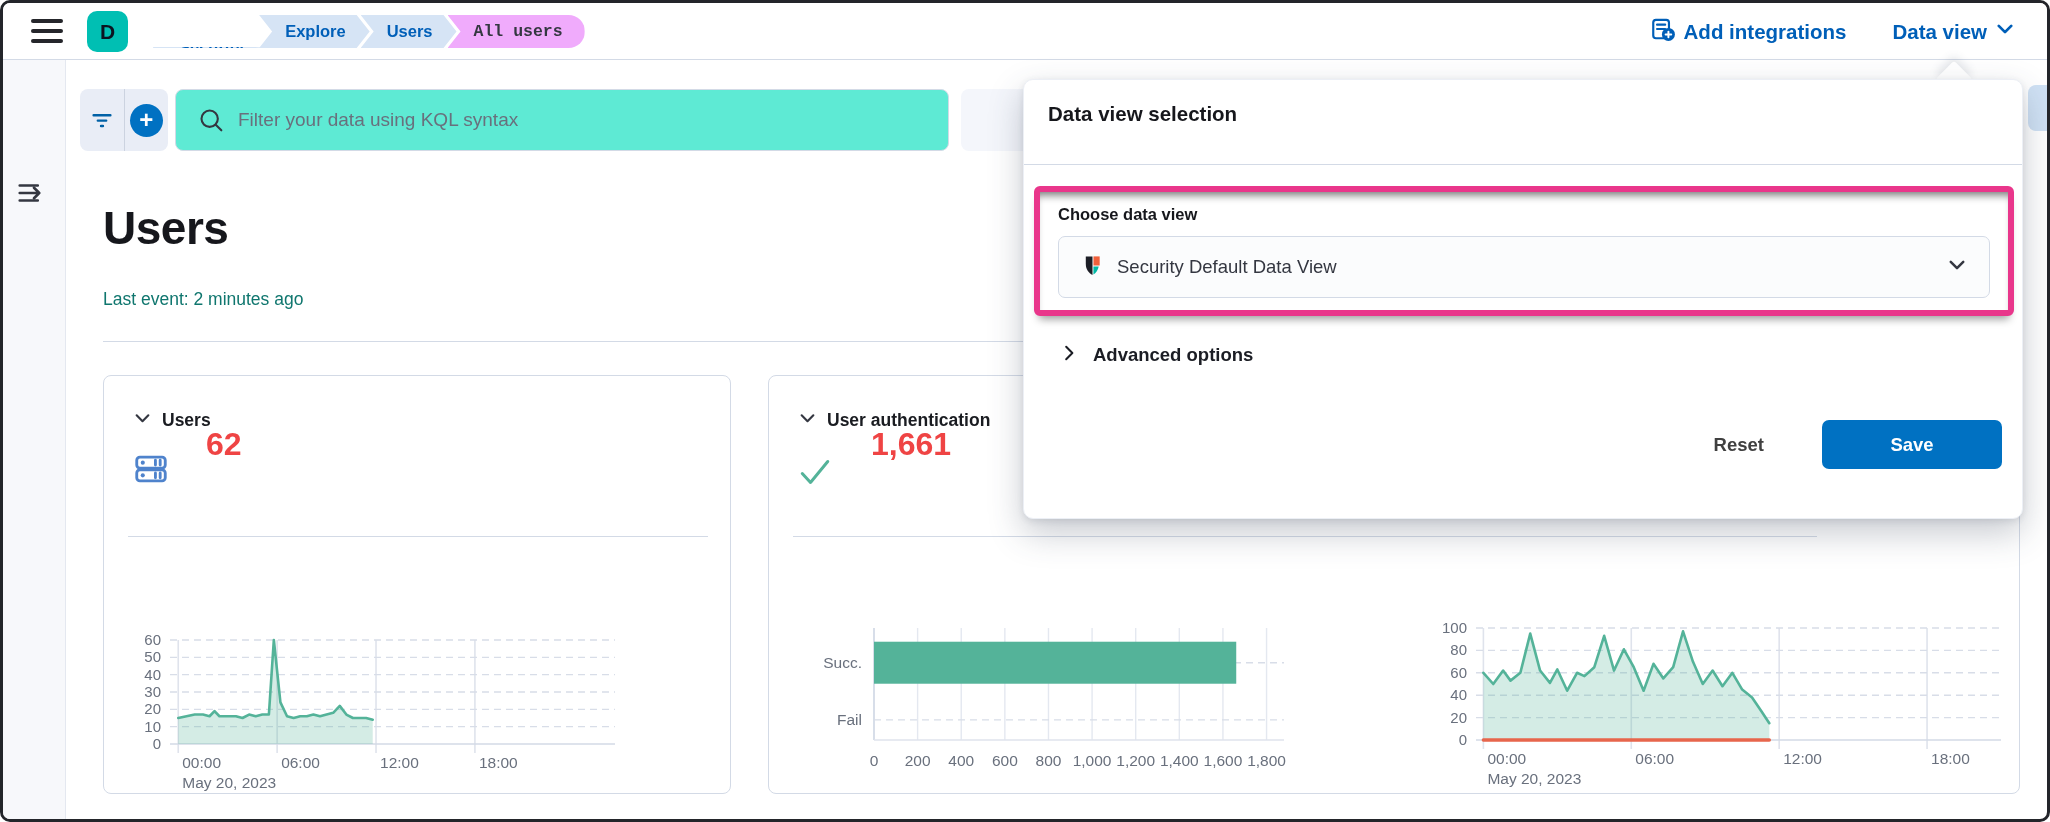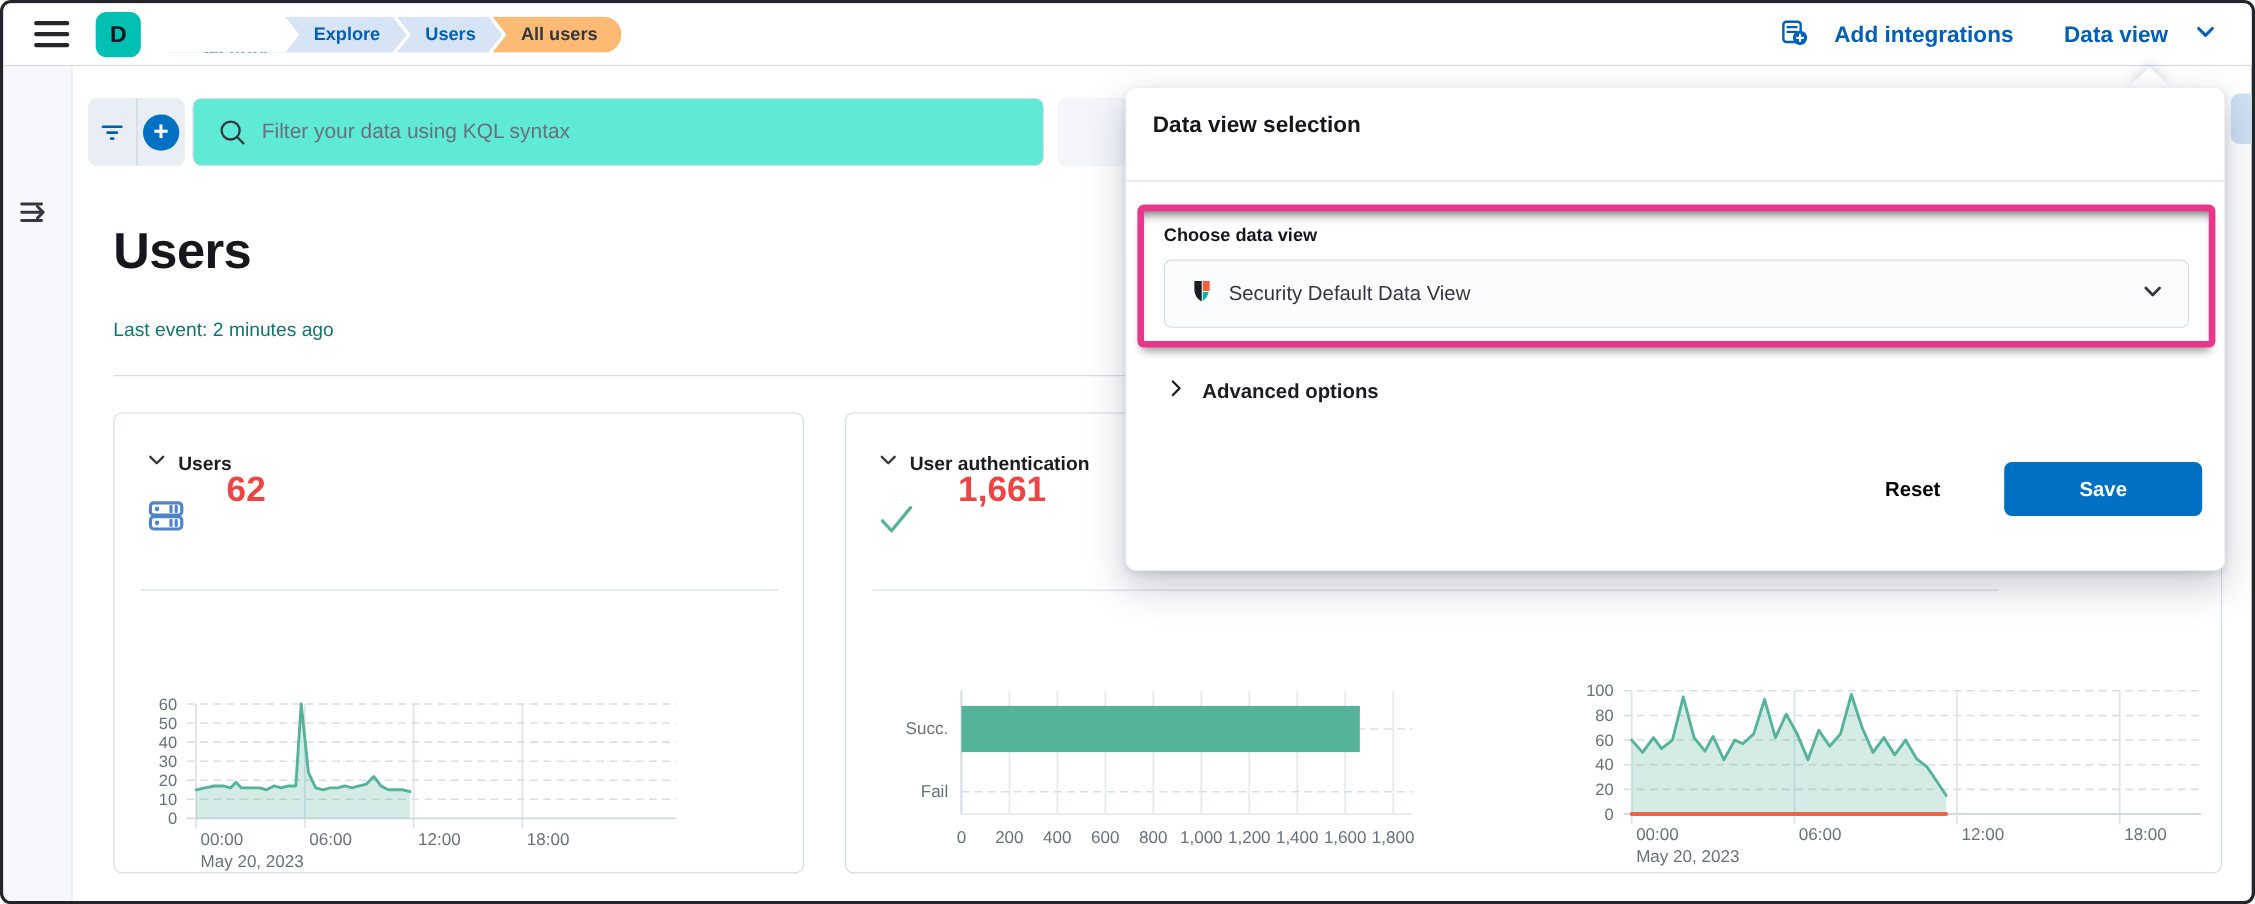--- a/index.html
+++ b/index.html
@@ -12,29 +12,29 @@
   .header { position:absolute; left:0; top:0; width:100%; height:57px; background:#fff;
     border-bottom:1px solid #d3dae6; z-index:30; }
   .hamburger { position:absolute; left:28px; top:16px; width:32px; height:25px; cursor:pointer; }
   .hamburger span { display:block; width:32px; height:4px; background:#25262b; border-radius:2px; margin-bottom:6px; }
   .avatar { position:absolute; left:84px; top:8px; width:41px; height:41px; border-radius:10px;
     background:#00bfb3; color:#0b1420; font-size:21px; font-weight:700; display:flex;
     align-items:center; justify-content:center; }
   .crumbs { position:absolute; left:150px; top:12px; height:33px; display:flex; align-items:stretch; }
   .crumb { display:flex; align-items:center; font-size:16.5px; font-weight:600; padding:0 24px 0 26px; white-space:nowrap; }
   .crumb-link { background:#d6e4f5; color:#005fb8; }
-  .crumb-current { background:#fdba74; color:#343741; }
+  .crumb-current { background:#f0abfc; color:#343741;font-family:Liberation Mono, monospace; }
   .crumb.first { border-radius:17px 0 0 17px;
     clip-path:polygon(0 0,calc(100% - 13px) 0,100% 50%,calc(100% - 13px) 100%,0 100%);margin-top:32px; }
   .crumb.mid { margin-left:-9px;
     clip-path:polygon(0 0,calc(100% - 13px) 0,100% 50%,calc(100% - 13px) 100%,0 100%,13px 50%); }
   .crumb.last { margin-left:-9px; border-radius:0 17px 17px 0; padding-right:22px;
     clip-path:polygon(0 0,100% 0,100% 100%,0 100%,13px 50%); }
   .header-actions { position:absolute; right:32px; top:0; height:57px; display:flex; align-items:center; gap:46px; }
-  .hdr-link { display:flex; align-items:center; gap:24px; color:#005fb8; font-size:20.5px; font-weight:600; cursor:pointer; }
+  .hdr-link { display:flex; align-items:center; gap:8px; color:#005fb8; font-size:20.5px; font-weight:600; cursor:pointer; }
 
   
   .side-strip { position:absolute; left:0; top:57px; width:63px; height:765px; background:#f7f8fb;
     border-right:1px solid #e4e8f0; }
   .collapse-btn { position:absolute; left:13px; top:118px; width:30px; height:30px; cursor:pointer; }
 
   
   .filter-group { position:absolute; left:77px; top:86px; width:88px; height:62px; background:#e9edf6;
     border-radius:8px; display:flex; align-items:center; }
   .filter-half { width:44px; height:62px; display:flex; align-items:center; justify-content:center; cursor:pointer; }
@@ -83,21 +83,21 @@
   .highlight-box { position:absolute; left:10px; top:106px; width:980px; height:130px;
     border:6px solid #e9368b; border-radius:6px; background:#fff;
     box-shadow:inset 0 8px 9px -5px rgba(0,0,0,0.55), 0 8px 9px -5px rgba(0,0,0,0.4); }
   .choose-label { position:absolute; left:18px; top:13px; font-size:16.5px; font-weight:700; color:#16171c; }
   .dv-select { position:absolute; left:18px; top:44px; width:932px; height:62px; background:#fbfcfd;
     border:1px solid #d3dae6; border-radius:7px; display:flex; align-items:center; padding:0 22px; gap:13px; cursor:pointer; }
   .dv-select .v { font-size:18.5px; color:#343741; flex:1; }
   .advanced-row { position:absolute; left:36px; top:264px; display:flex; align-items:center; gap:15px; cursor:pointer; }
   .advanced-row .t { font-size:18.5px; font-weight:600; color:#1b1d24; }
   .popover-actions { position:absolute; right:20px; top:340px; display:flex; align-items:center; gap:58px; }
-  .reset-link { font-size:18.5px; font-weight:600; color:#000000; cursor:pointer; }
+  .reset-link { font-size:18.5px; font-weight:600; color:#404040; cursor:pointer; }
   .save-btn { width:180px; height:49px; background:#0071c2; border:none; border-radius:7px;
     color:#fff; font-size:18.5px; font-weight:600; font-family:inherit; cursor:pointer; }
 </style>
 </head>
 <body>
 
 <div id="screen">
 
   <div class="header">
     <div class="hamburger">

